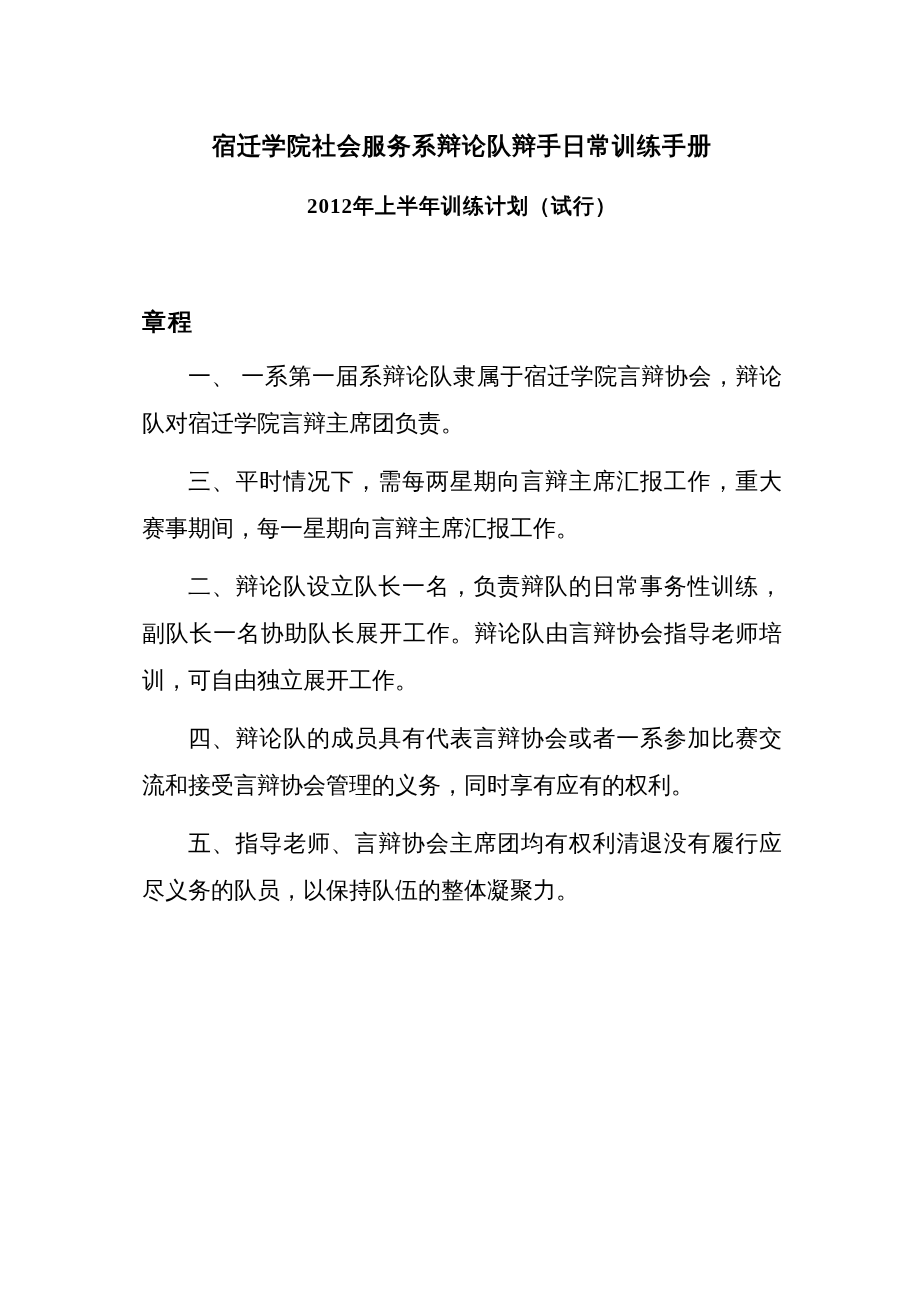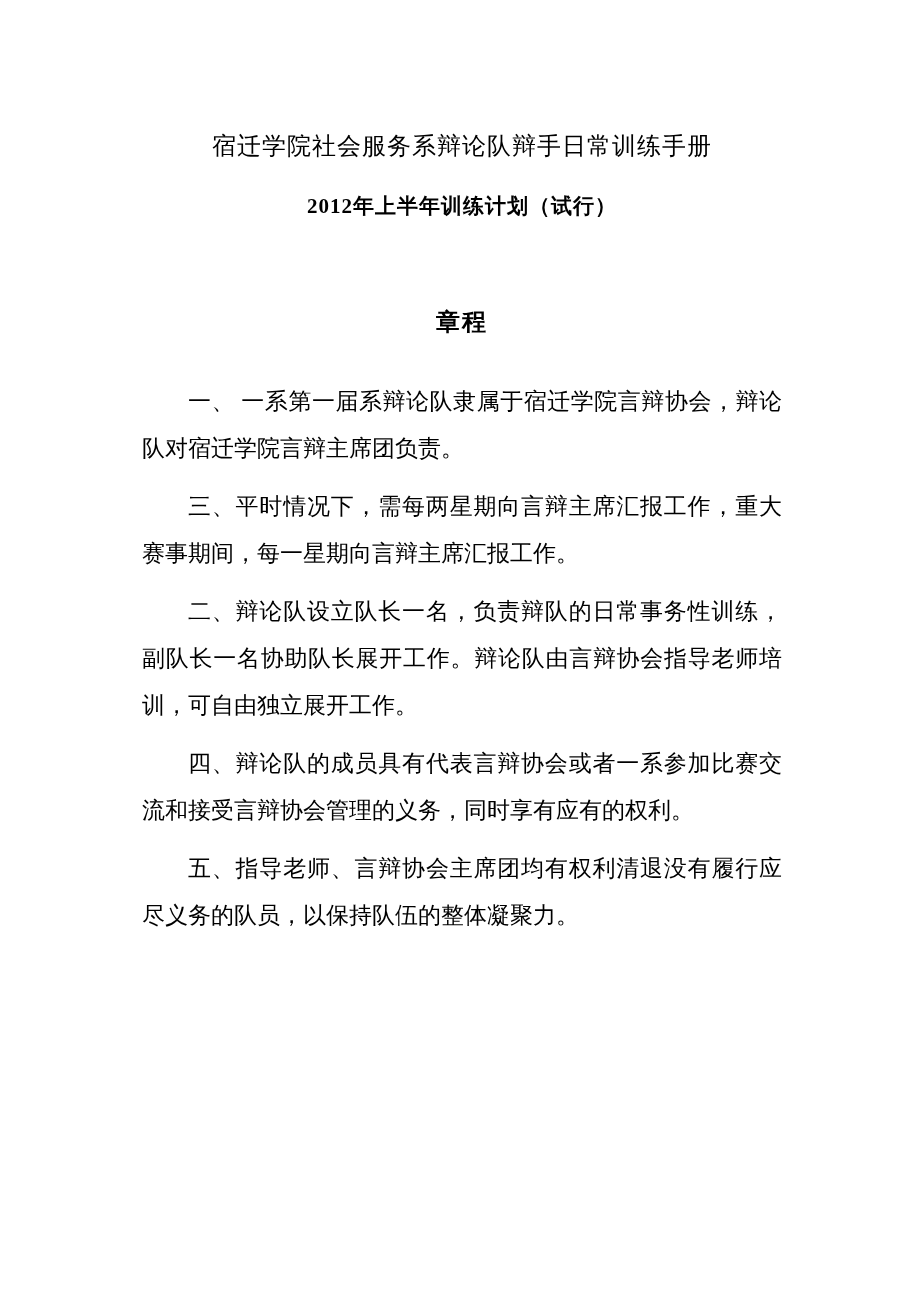--- a/index.html
+++ b/index.html
@@ -15,39 +15,38 @@
     margin: 0 auto;
     background: #ffffff;
     color: #000000;
     font-family: "Liberation Serif", "DejaVu Serif", serif;
     padding: 130px 138px 0 142px;
     overflow: hidden;
   }
   .doc-title {
     margin: 0 0 28px 0;
     font-size: 24px;
-    font-weight: normal;
+    font-weight: bold;
     line-height: 32px;
     text-align: center;
     letter-spacing: 1px;
   }
   .doc-subtitle {
     margin: 0;
     font-size: 21px;
     font-weight: bold;
     line-height: 32px;
     text-align: center;
     letter-spacing: 1px;
   }
   .section-heading {
-    margin: 84px 0 40px 0;
+    margin: 84px 0 15px 0;
     font-size: 24px;
     font-weight: bold;
     line-height: 32px;
-    text-align: center;
     letter-spacing: 2px;
   }
   .para {
     margin: 0 0 11px 0;
     font-size: 23px;
     font-weight: normal;
     line-height: 47px;
     text-align: justify;
     text-justify: inter-ideograph;
     text-indent: 2em;

